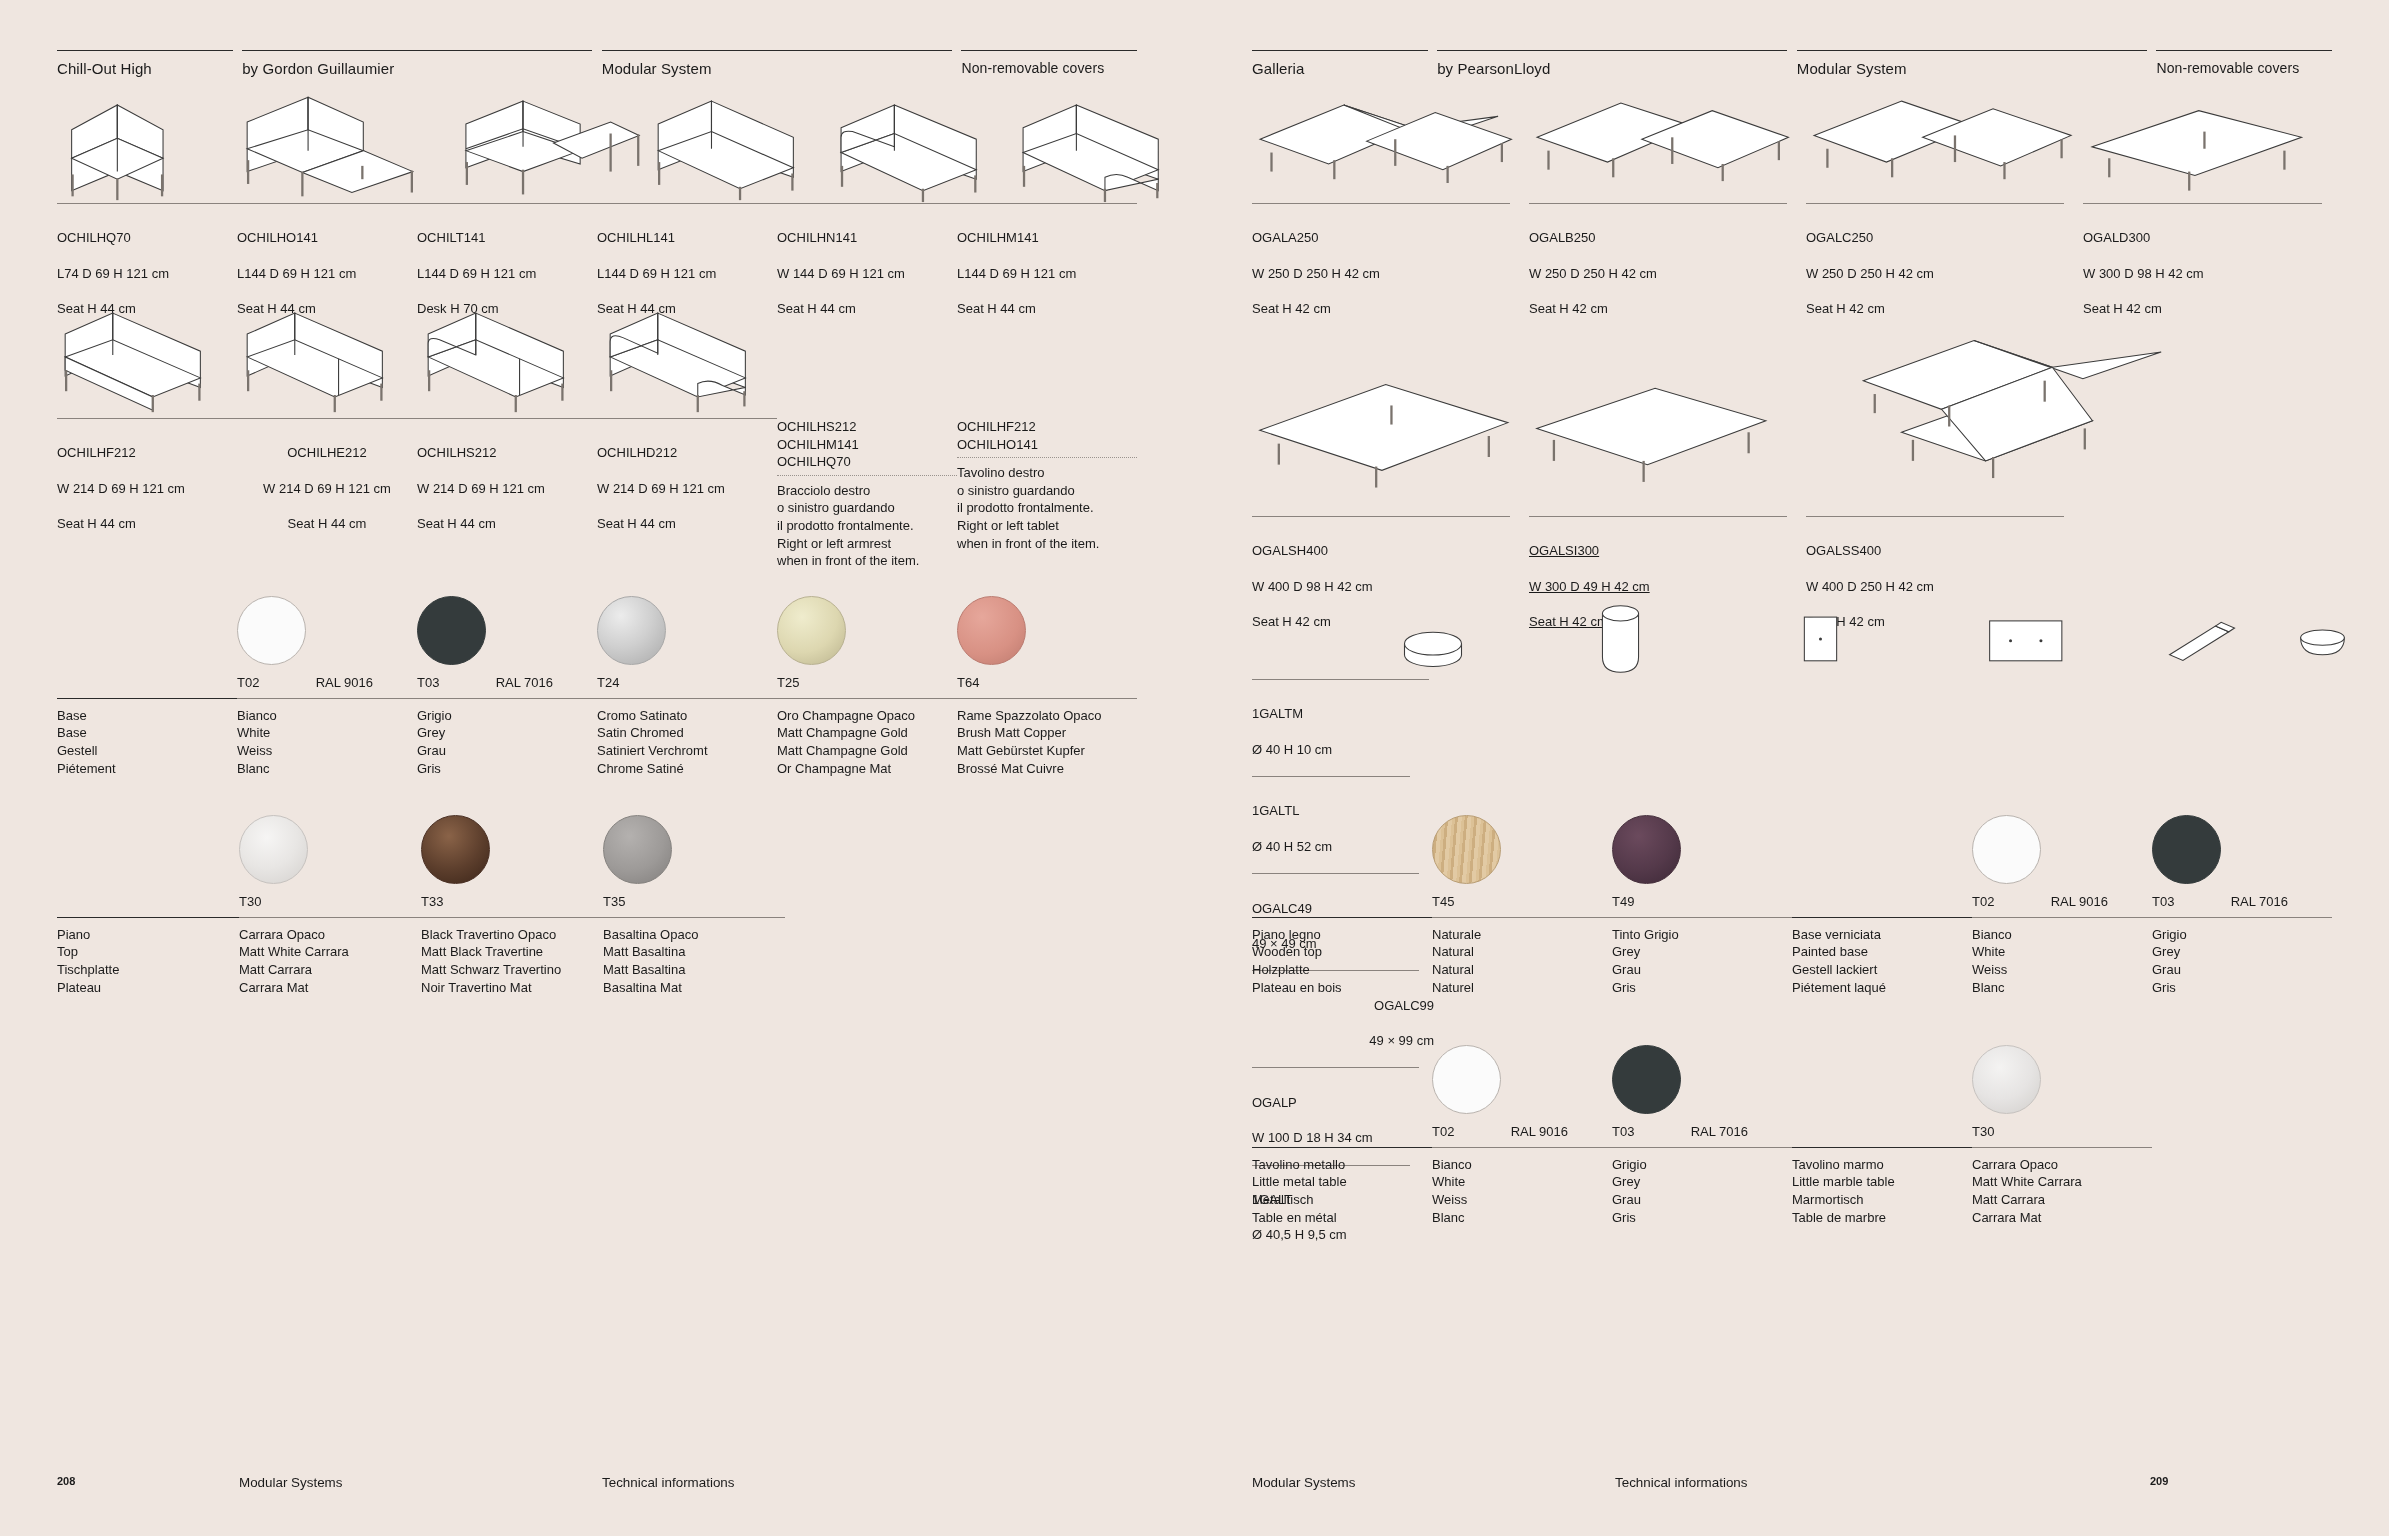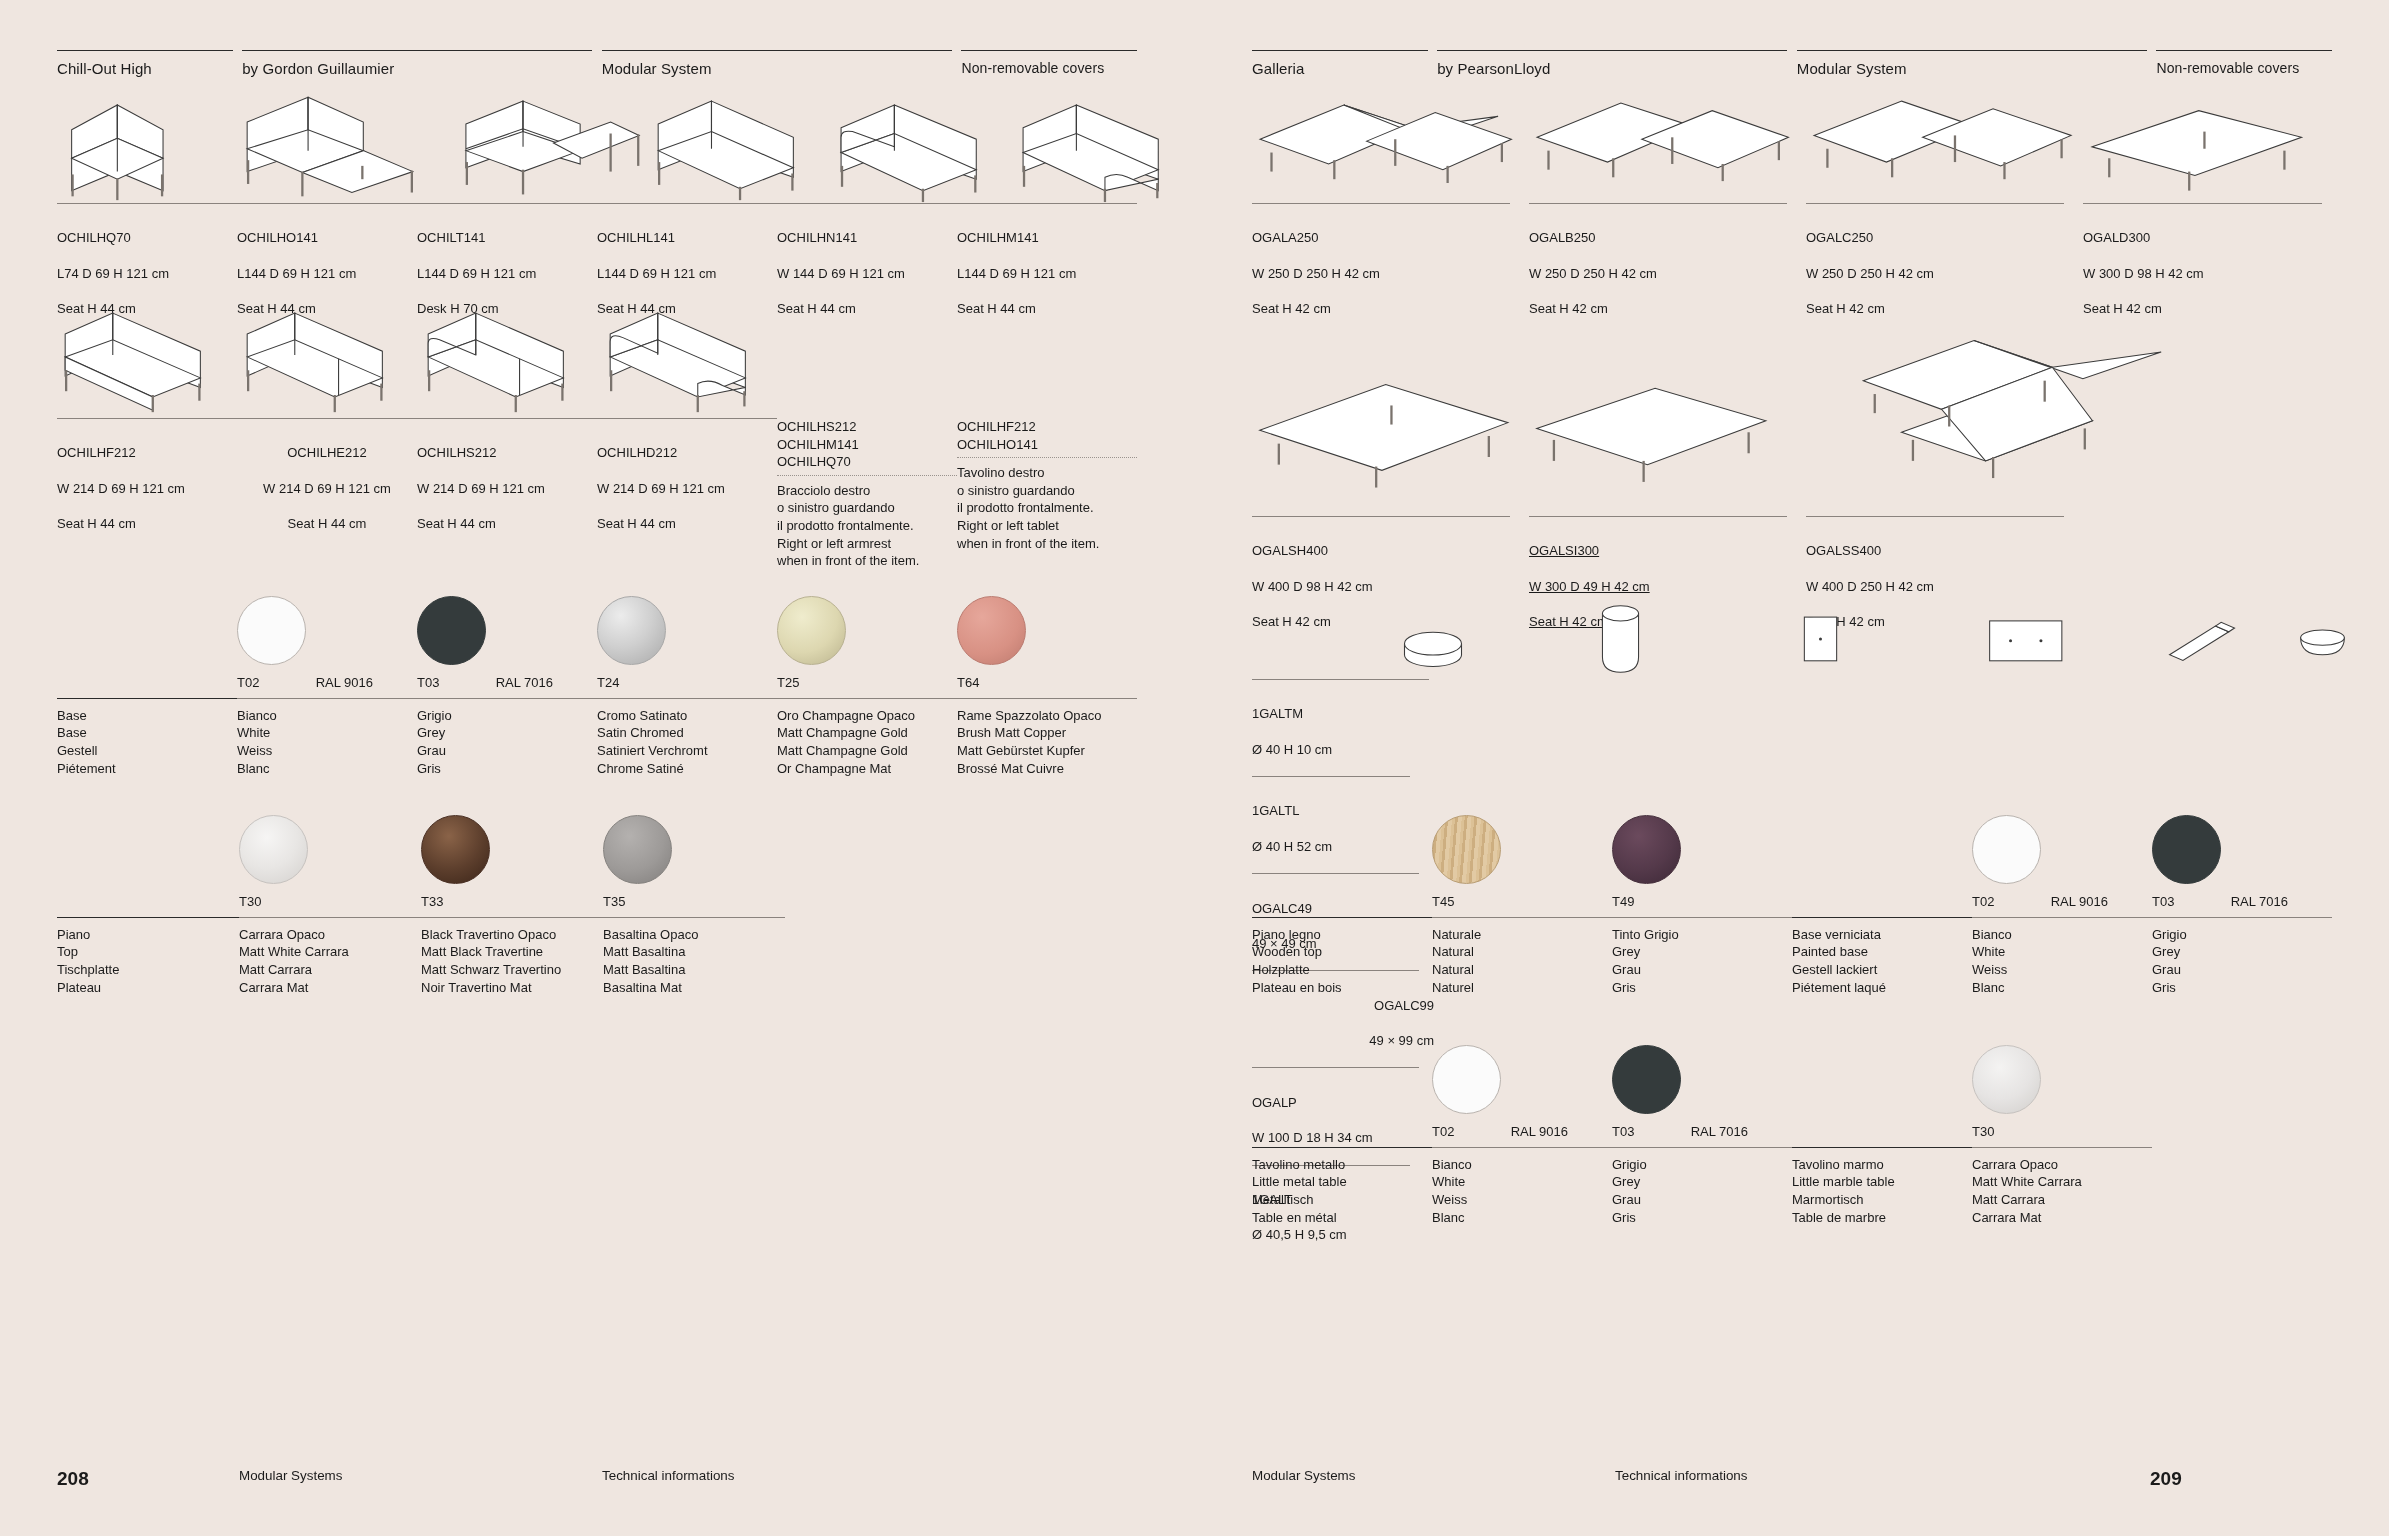--- a/index.html
+++ b/index.html
@@ -38,21 +38,21 @@
   .sw { border-radius: 50%; }
 
   .sw-label { font-size: 13px; padding-top: 9.6px; padding-bottom: 8.6px;
               display: flex; justify-content: space-between; padding-right: 44px; }
 
   .mat-lines { font-size: 13px; line-height: 17.7px; padding-top: 7.6px; white-space: pre-line; }
 
   
   .footer { position: absolute; bottom: 46px; left: 0; width: 100%;
             font-size: 13.4px; display: flex; }
-  .footer .pg { font-weight: bold; font-size: 19px; }
+  .footer .pg { font-weight: bold; font-size: 11px; }
 
   
   svg.draw { display:block; }
   .ln-dk { stroke: #3b3b3b; stroke-width: 1.15; fill: none; }
   .fc-w  { fill: #ffffff; stroke: #3b3b3b; stroke-width: 1.1; }
   .leg   { stroke: #7a736d; stroke-width: 2.4; fill: none; }
 </style>
 </head>
 <body>
 

